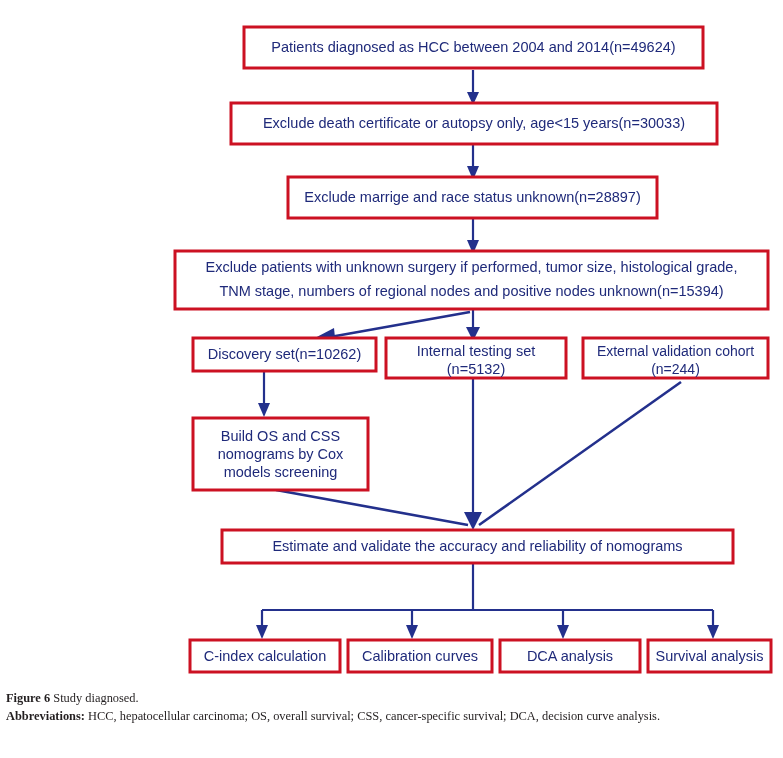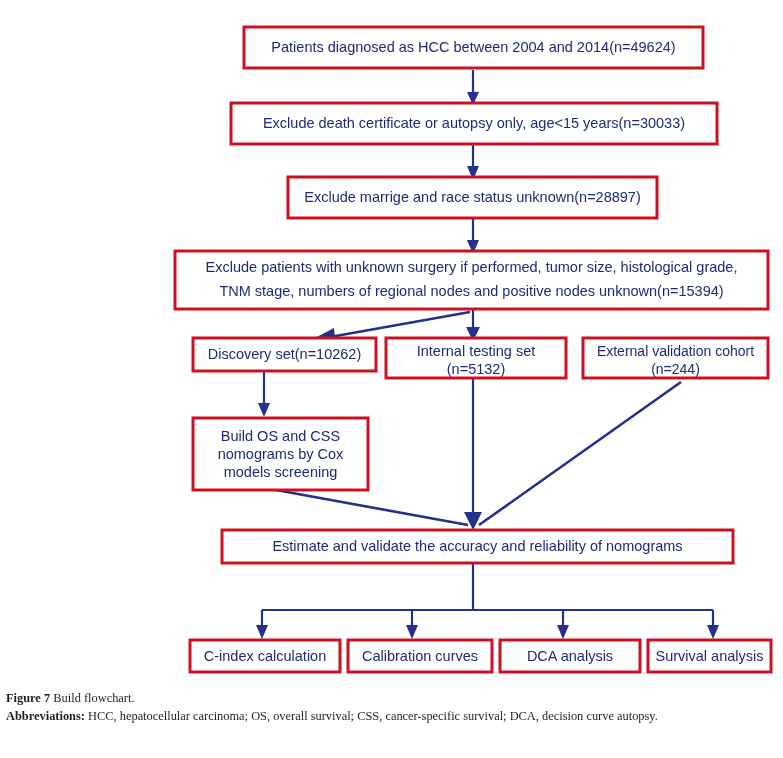--- a/index.html
+++ b/index.html
@@ -203,20 +203,20 @@
       <text class="node-text" x="709.5" y="657">Survival analysis</text>
     </g>
 
   </svg>
 </div>
 
 <div class="divider-rule"></div>
 
 <div id="caption">
   <div class="cap-line">
-    <span class="cap-strong">Figure 7</span>
-    <span>Build flowchart.</span>
+    <span class="cap-strong">Figure 6</span>
+    <span>Study diagnosed.</span>
   </div>
   <div class="cap-line">
     <span class="cap-strong">Abbreviations:</span>
-    <span>HCC, hepatocellular carcinoma; OS, overall survival; CSS, cancer-specific survival; DCA, decision curve autopsy.</span>
+    <span>HCC, hepatocellular carcinoma; OS, overall survival; CSS, cancer-specific survival; DCA, decision curve analysis.</span>
   </div>
 </div>
 
 </body></html>

